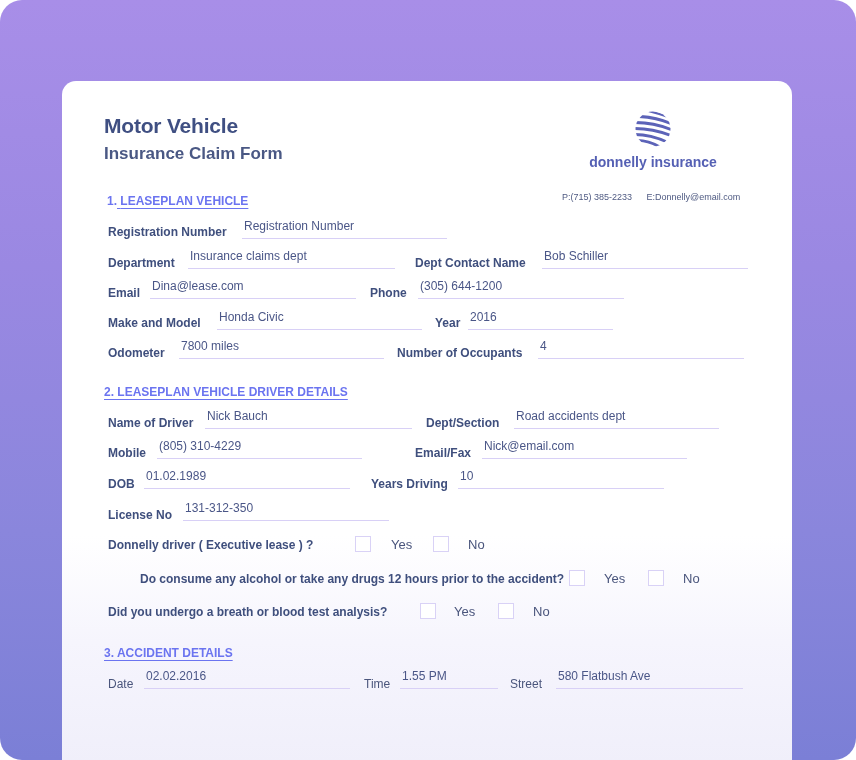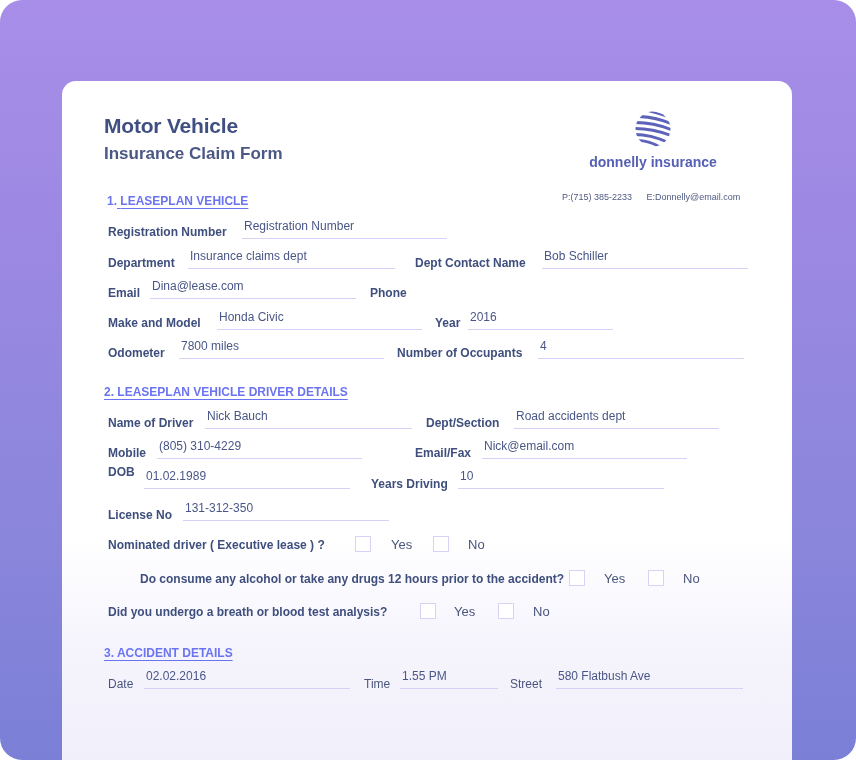--- a/index.html
+++ b/index.html
@@ -88,20 +88,23 @@
     <div class="abs label" style="left:353px; top:175px;">Dept Contact Name</div>
     <div class="abs field" style="left:480px; top:167px; width:206px;">
       <span class="val">Bob Schiller</span>
     </div>
 
     <div class="abs label" style="left:46px; top:205px;">Email</div>
     <div class="abs field" style="left:88px; top:197px; width:206px;">
       <span class="val">Dina@lease.com</span>
     </div>
     <div class="abs label" style="left:308px; top:205px;">Phone</div>
+    <div class="abs field" style="left:356px; top:197px; width:206px;">
+      <span class="val">(305) 644-1200</span>
+    </div>
 
     <div class="abs label" style="left:46px; top:235px;">Make and Model</div>
     <div class="abs field" style="left:155px; top:228px; width:205px;">
       <span class="val">Honda Civic</span>
     </div>
     <div class="abs label" style="left:373px; top:235px;">Year</div>
     <div class="abs field" style="left:406px; top:228px; width:145px;">
       <span class="val">2016</span>
     </div>
 
@@ -127,35 +130,35 @@
 
     <div class="abs label" style="left:46px; top:365px;">Mobile</div>
     <div class="abs field" style="left:95px; top:357px; width:205px;">
       <span class="val">(805) 310-4229</span>
     </div>
     <div class="abs label" style="left:353px; top:365px;">Email/Fax</div>
     <div class="abs field" style="left:420px; top:357px; width:205px;">
       <span class="val">Nick@email.com</span>
     </div>
 
-    <div class="abs label" style="left:46px; top:384px;text-align:center;">DOB</div>
+    <div class="abs label" style="left:46px; top:396px;text-align:center;">DOB</div>
     <div class="abs field" style="left:82px; top:387px; width:206px;">
       <span class="val">01.02.1989</span>
     </div>
     <div class="abs label" style="left:309px; top:396px;text-align:right;">Years Driving</div>
     <div class="abs field" style="left:396px; top:387px; width:206px;">
       <span class="val">10</span>
     </div>
 
     <div class="abs label" style="left:46px; top:427px;">License No</div>
     <div class="abs field" style="left:121px; top:419px; width:206px;">
       <span class="val">131-312-350</span>
     </div>
 
-    <div class="abs label" style="left:46px; top:457px;">Nominated driver ( Executive lease ) ?</div>
+    <div class="abs label" style="left:46px; top:457px;">Donnelly driver ( Executive lease ) ?</div>
     <div class="abs chk" style="left:293px; top:455px;"></div>
     <div class="abs opt" style="left:329px; top:456px;">Yes</div>
     <div class="abs chk" style="left:371px; top:455px;"></div>
     <div class="abs opt" style="left:406px; top:456px;">No</div>
 
     <div class="abs label" style="left:46px; top:491px;padding-left:32px;">Do consume any alcohol or take any drugs 12 hours prior to the accident?</div>
     <div class="abs chk" style="left:507px; top:489px;"></div>
     <div class="abs opt" style="left:542px; top:490px;">Yes</div>
     <div class="abs chk" style="left:586px; top:489px;"></div>
     <div class="abs opt" style="left:621px; top:490px;">No</div>

